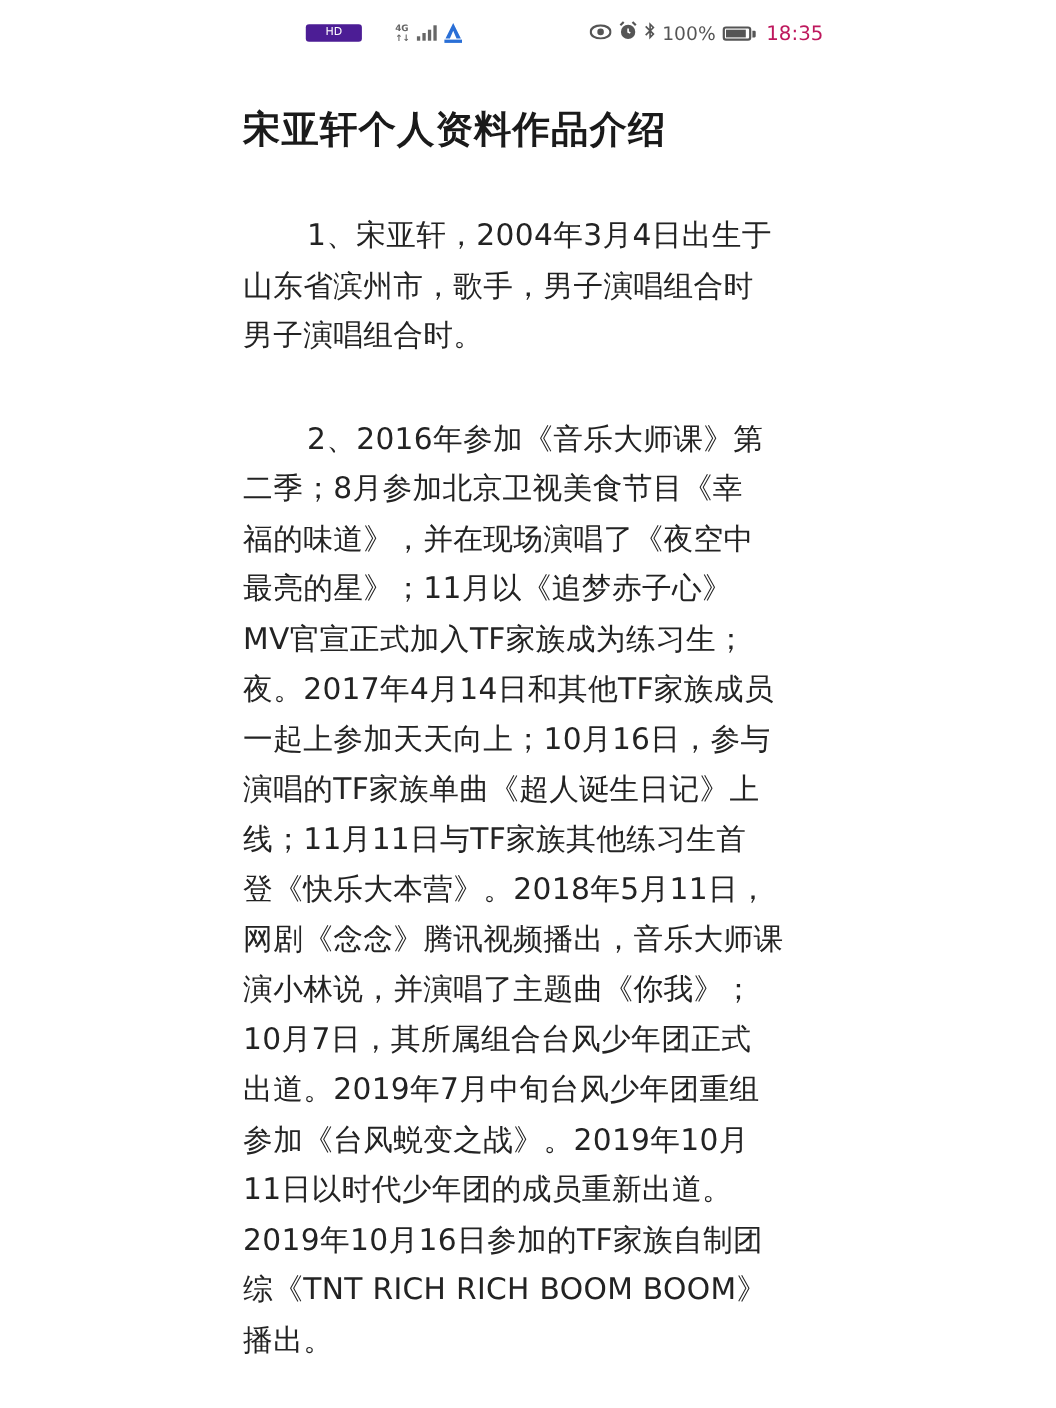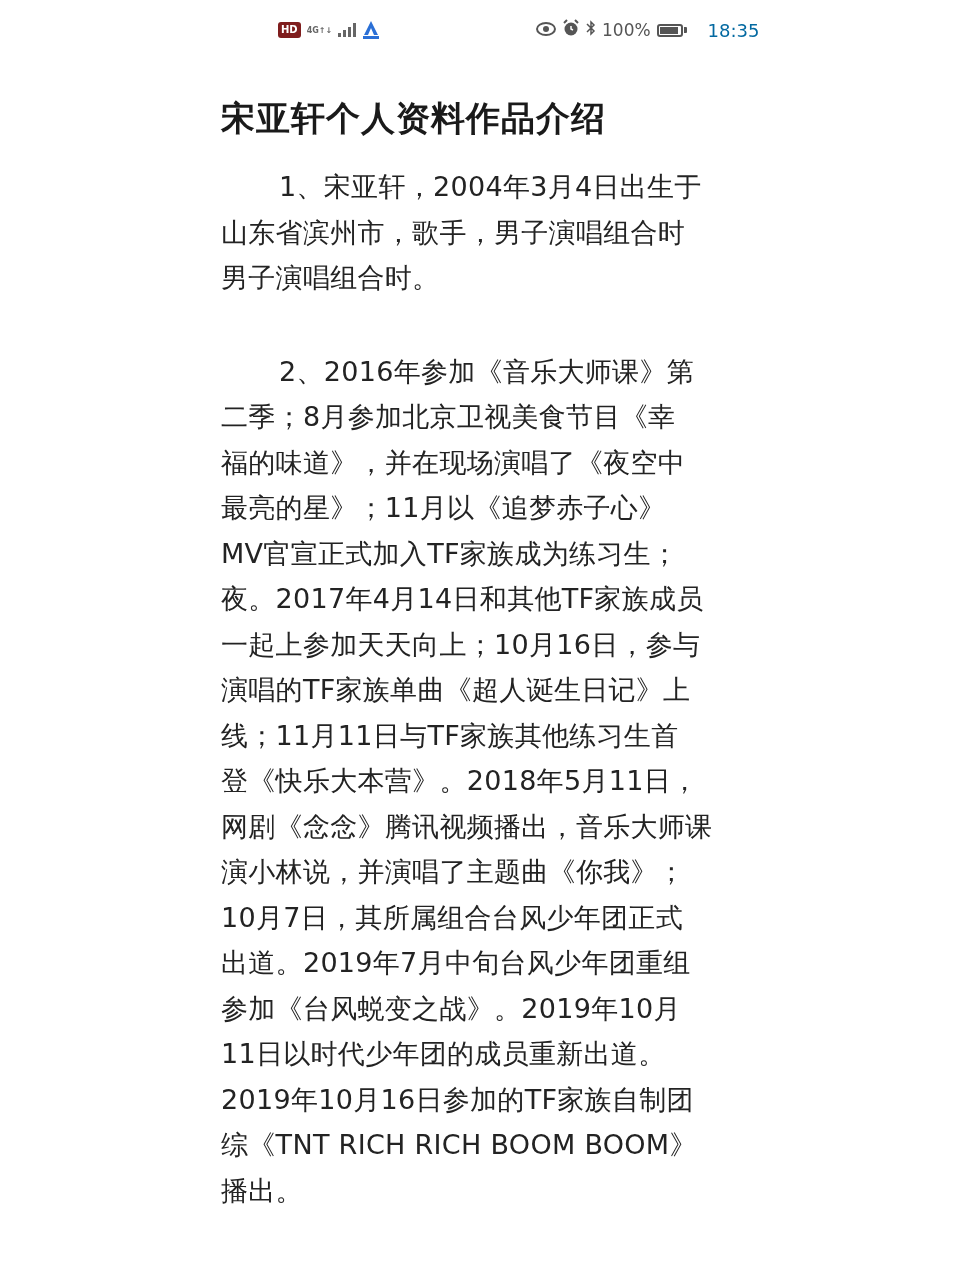--- a/index.html
+++ b/index.html
@@ -3,34 +3,34 @@
 <meta charset="utf-8">
 <style>
   html, body { margin: 0; padding: 0; }
   body {
     width: 960px; height: 1280px; background: #ffffff; overflow: hidden;
     position: relative; font-family: "DejaVu Sans", "Liberation Sans", sans-serif; color: #222222;
   }
   .status-bar { position: absolute; top: 0; left: 0; width: 960px; height: 64px; }
   .sb-left { position: absolute; left: 278px; top: 20px; display: flex; align-items: center; gap: 6px; }
   .sb-right { position: absolute; left: 536px; top: 19px; display: flex; align-items: center; gap: 6px; color: #555; font-size: 17px; }
-  .hd-badge { background: #7f1d1d; color: #fff; font-size: 10px; font-weight: bold; border-radius: 3px; padding: 2px 3px; line-height: 12px; }
-  .net { display: flex; flex-direction: row; font-size: 8px; color: #666; line-height: 9px; font-weight: bold; }
+  .hd-badge { background: #4c1d95; color: #fff; font-size: 10px; font-weight: normal; border-radius: 3px; padding: 2px 18px; line-height: 12px; }
+  .net { display: flex; flex-direction: column; font-size: 8px; color: #666; line-height: 9px; font-weight: bold; margin-left: 24px; }
   .signal { display: flex; align-items: flex-end; gap: 2px; height: 14px; }
   .signal span { width: 3px; background: #666; display: block; }
   .app-icon { width: 18px; height: 20px; position: relative; }
   .battery { display: flex; align-items: center; }
   .battery .body { width: 26px; height: 13px; border: 2px solid #555; border-radius: 3px; padding: 1px; box-sizing: border-box; }
   .battery .fill { width: 92%; height: 100%; background: #555; }
   .battery .tip { width: 3px; height: 6px; background: #555; margin-left: 1px; border-radius: 0 1px 1px 0; }
-  .time { font-size: 18px; color: #0369a1; margin-left: 15px; }
+  .time { font-size: 18px; color: #be185d; margin-left: 4px; }
 
   .content { position: absolute; left: 221px; top: 88px; width: 530px; }
   .title { font-size: 34px; font-weight: bold; color: #1a1a1a; line-height: 60px; height: 60px; letter-spacing: 1px; white-space: nowrap; }
-  .para { margin-top: 16px; }
+  .para { margin-top: 44px; }
   .para + .para { margin-top: 48px; }
   .line { font-size: 27px; line-height: 45.5px; height: 45.5px; white-space: nowrap; color: #232323; letter-spacing: 0.3px; }
   .indent { padding-left: 58px; }
 </style>
 </head>
 <body>
 
 <div class="status-bar">
   <div class="sb-left">
     <span class="hd-badge">HD</span>

